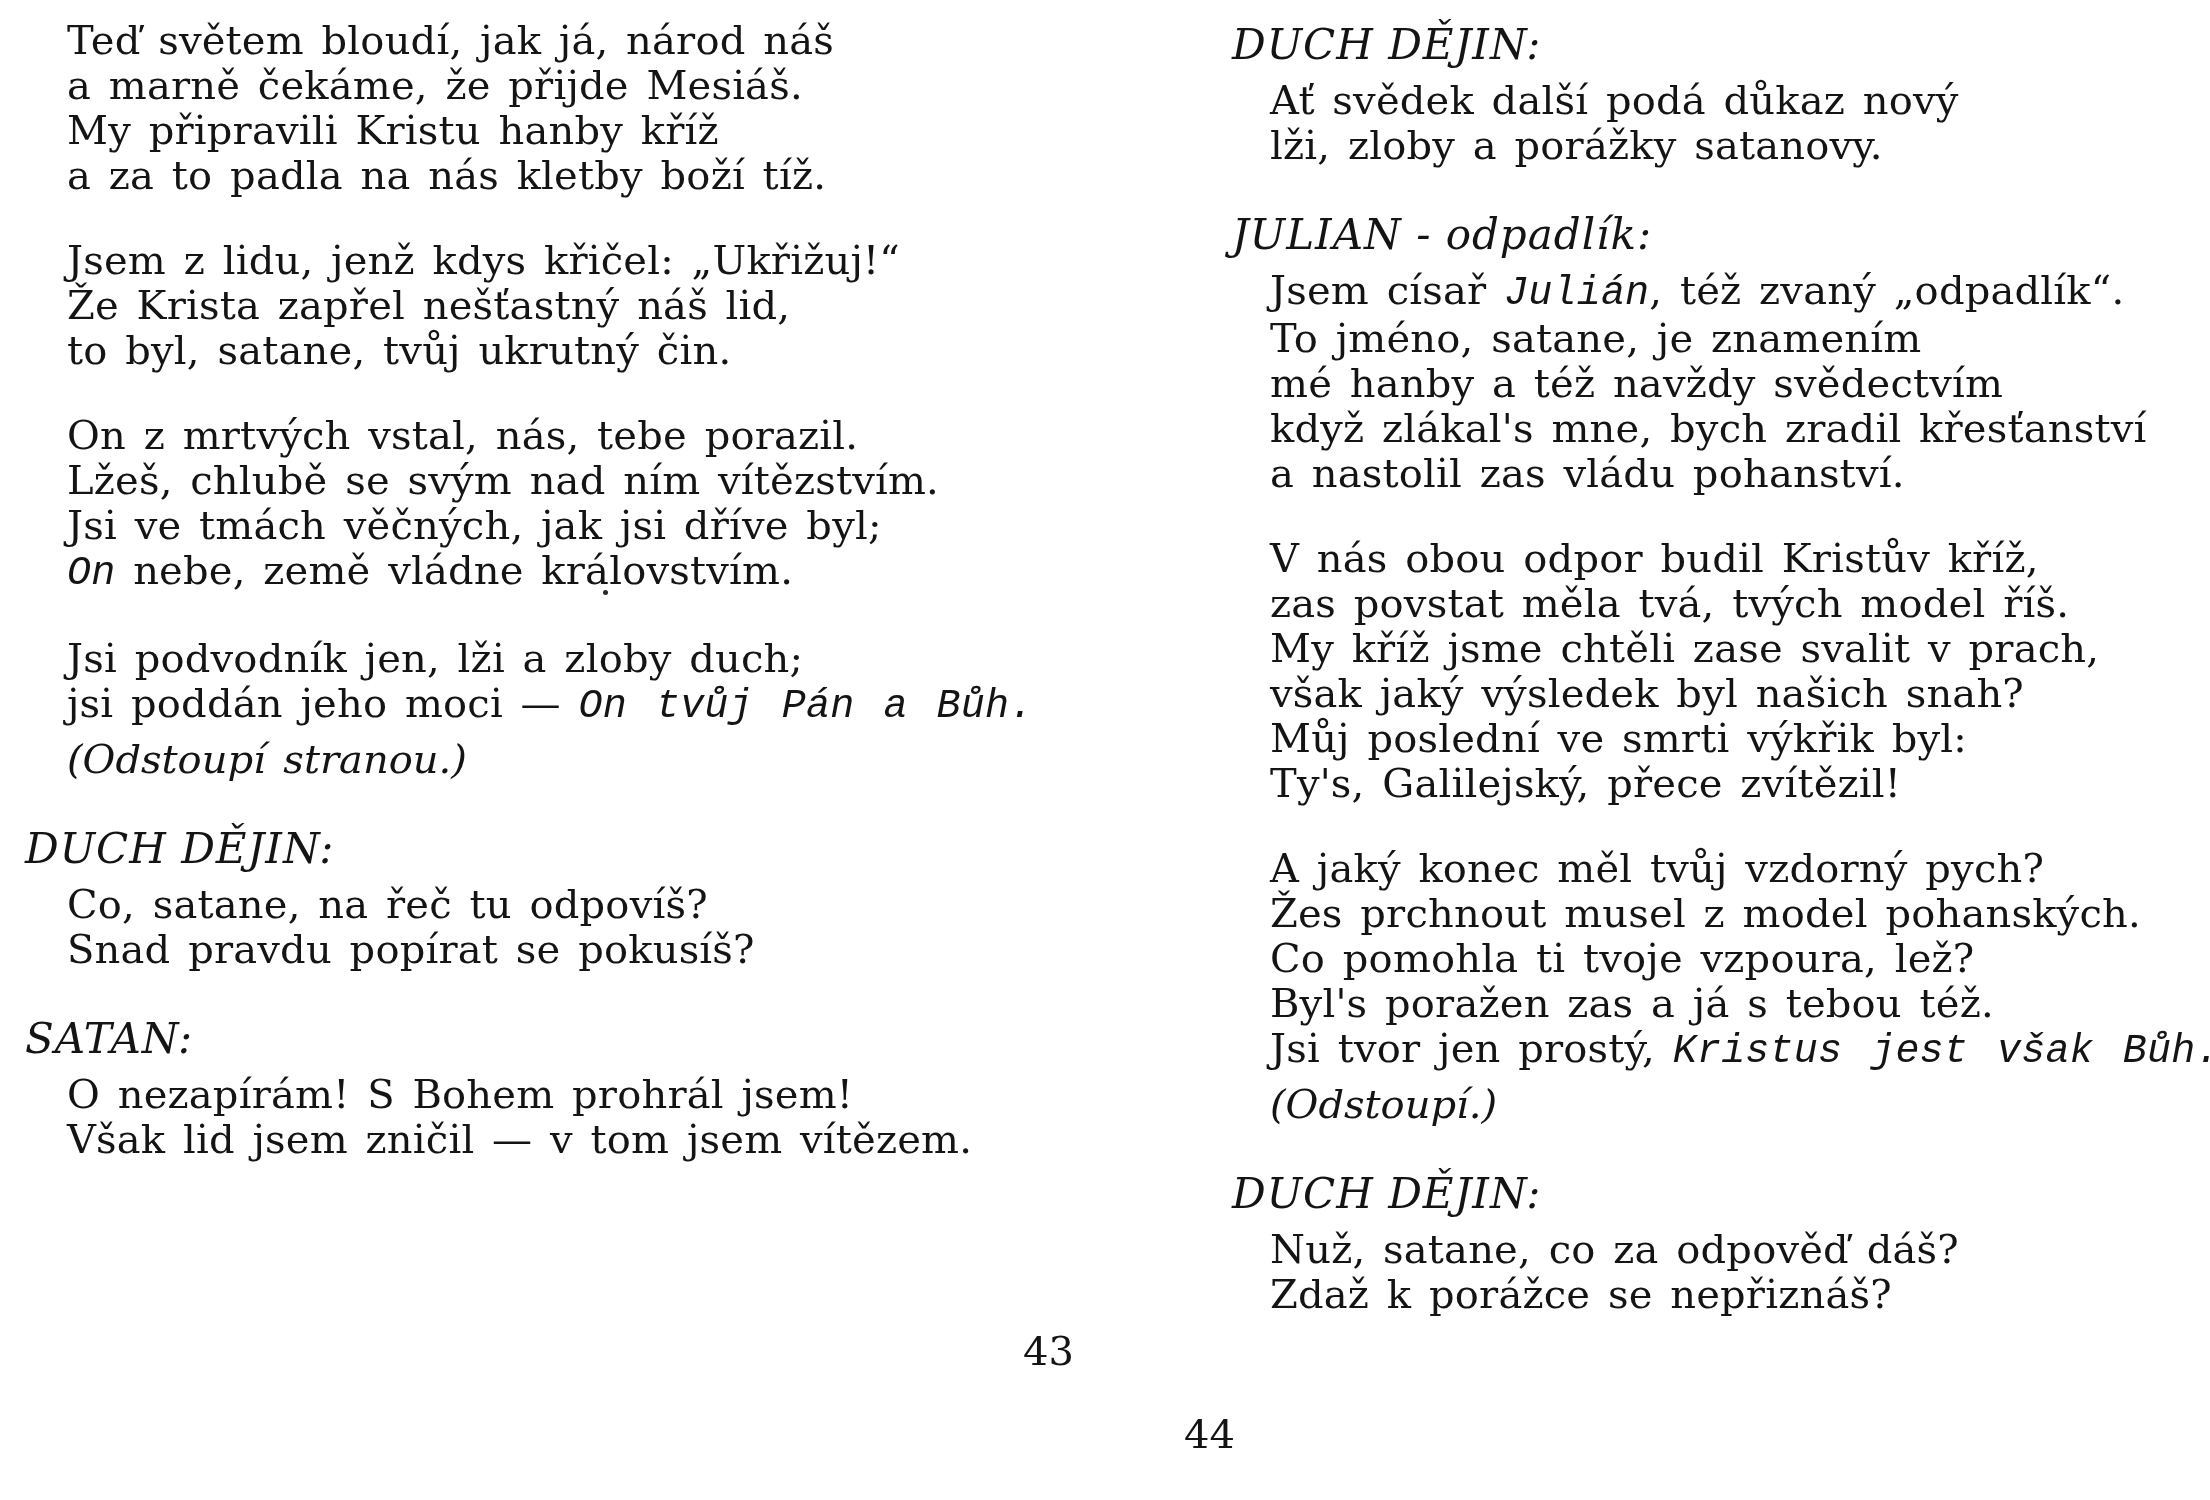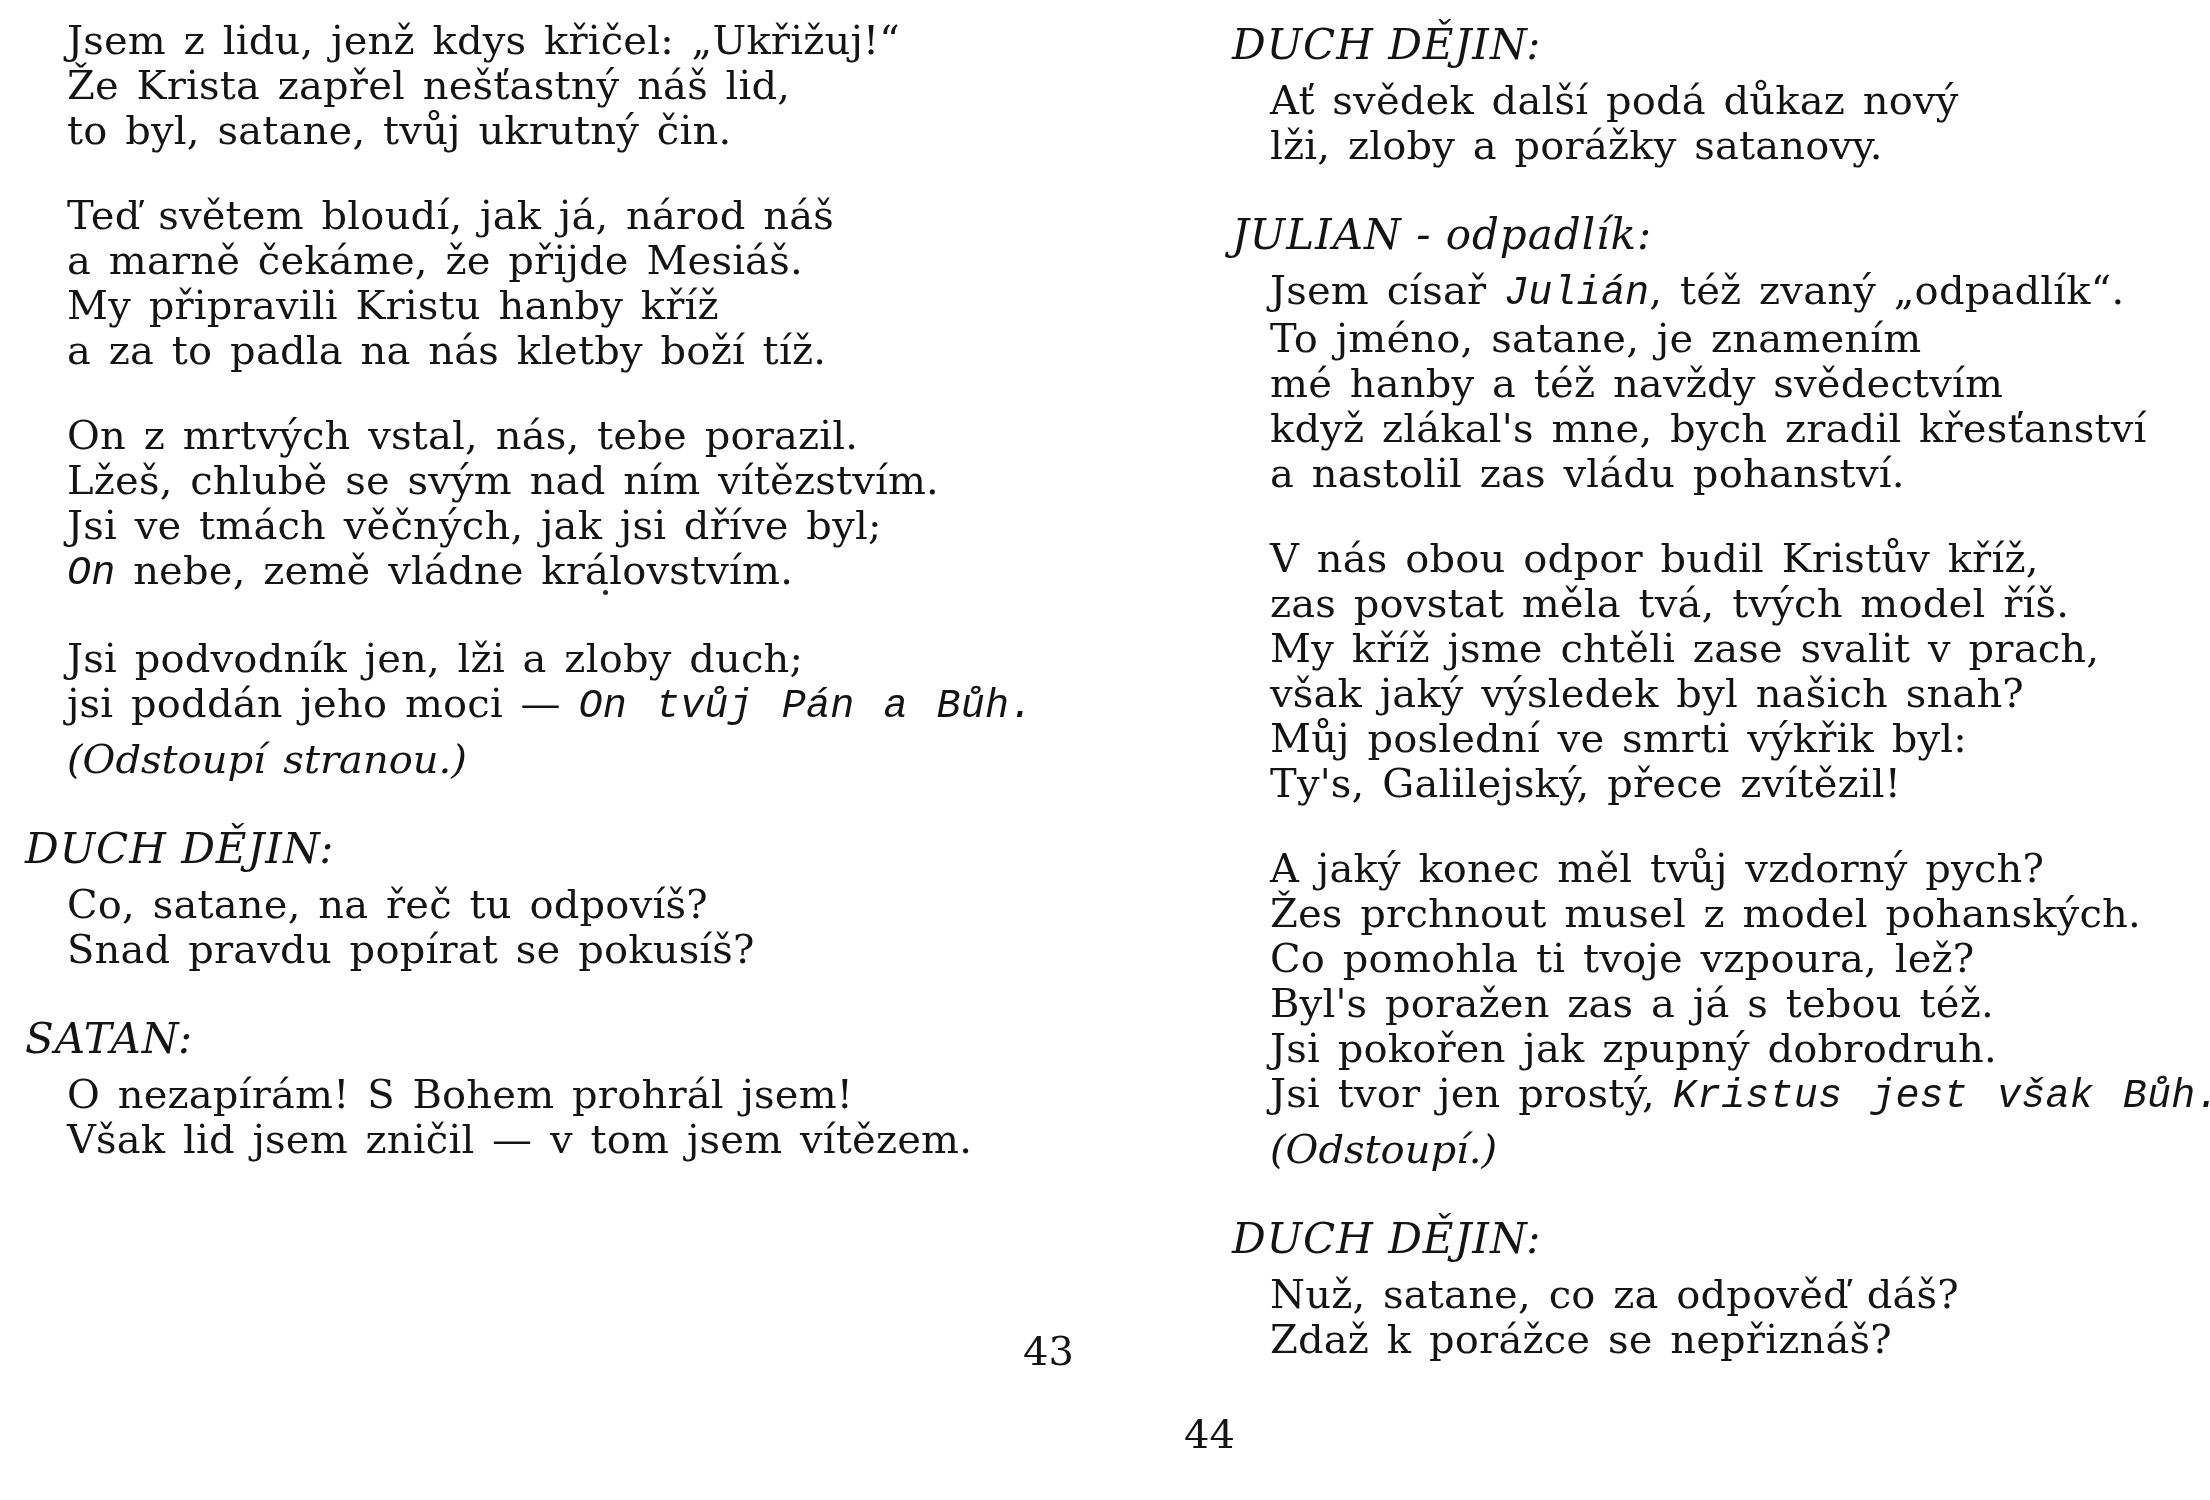--- a/index.html
+++ b/index.html
@@ -42,29 +42,29 @@
     position:absolute;left:603px;top:590px;width:5px;height:5px;
     background:#2a2a2a;border-radius:50%;
   }
 </style>
 </head>
 <body>
 
 <div class="page">
   <div class="column left">
       <div class="block stanza">
-        <div class="line"><span>Jsem z lidu, jenž kdys křičel: „Ukřižuj!“</span></div>
-        <div class="line"><span>Že Krista zapřel nešťastný náš lid,</span></div>
-        <div class="line"><span>to byl, satane, tvůj ukrutný čin.</span></div>
-      </div>
-      <div class="block stanza">
         <div class="line"><span>Teď světem bloudí, jak já, národ náš</span></div>
         <div class="line"><span>a marně čekáme, že přijde Mesiáš.</span></div>
         <div class="line"><span>My připravili Kristu hanby kříž</span></div>
         <div class="line"><span>a za to padla na nás kletby boží tíž.</span></div>
+      </div>
+      <div class="block stanza">
+        <div class="line"><span>Jsem z lidu, jenž kdys křičel: „Ukřižuj!“</span></div>
+        <div class="line"><span>Že Krista zapřel nešťastný náš lid,</span></div>
+        <div class="line"><span>to byl, satane, tvůj ukrutný čin.</span></div>
       </div>
       <div class="block stanza">
         <div class="line"><span>On z mrtvých vstal, nás, tebe porazil.</span></div>
         <div class="line"><span>Lžeš, chlubě se svým nad ním vítězstvím.</span></div>
         <div class="line"><span>Jsi ve tmách věčných, jak jsi dříve byl;</span></div>
         <div class="line"><span class="it">On</span><span> nebe, země vládne královstvím.</span></div>
       </div>
       <div class="block stanza">
         <div class="line"><span>Jsi podvodník jen, lži a zloby duch;</span></div>
         <div class="line"><span>jsi poddán jeho moci — </span><span class="it">On tvůj Pán a Bůh.</span></div>
@@ -101,21 +101,20 @@
         <div class="line"><span>My kříž jsme chtěli zase svalit v prach,</span></div>
         <div class="line"><span>však jaký výsledek byl našich snah?</span></div>
         <div class="line"><span>Můj poslední ve smrti výkřik byl:</span></div>
         <div class="line"><span>Ty's, Galilejský, přece zvítězil!</span></div>
       </div>
       <div class="block stanza">
         <div class="line"><span>A jaký konec měl tvůj vzdorný pych?</span></div>
         <div class="line"><span>Žes prchnout musel z model pohanských.</span></div>
         <div class="line"><span>Co pomohla ti tvoje vzpoura, lež?</span></div>
         <div class="line"><span>Byl's poražen zas a já s tebou též.</span></div>
-        <div class="line"><span>Jsi pokořen jak zpupný dobrodruh.</span></div>
         <div class="line"><span>Jsi tvor jen prostý, </span><span class="it">Kristus jest však Bůh.</span></div>
       </div>
       <div class="block stage">(Odstoupí.)</div>
       <div class="block heading">DUCH DĚJIN:</div>
       <div class="block stanza">
         <div class="line"><span>Nuž, satane, co za odpověď dáš?</span></div>
         <div class="line"><span>Zdaž k porážce se nepřiznáš?</span></div>
       </div>
     </div>
   <div class="ink-speck"></div>

